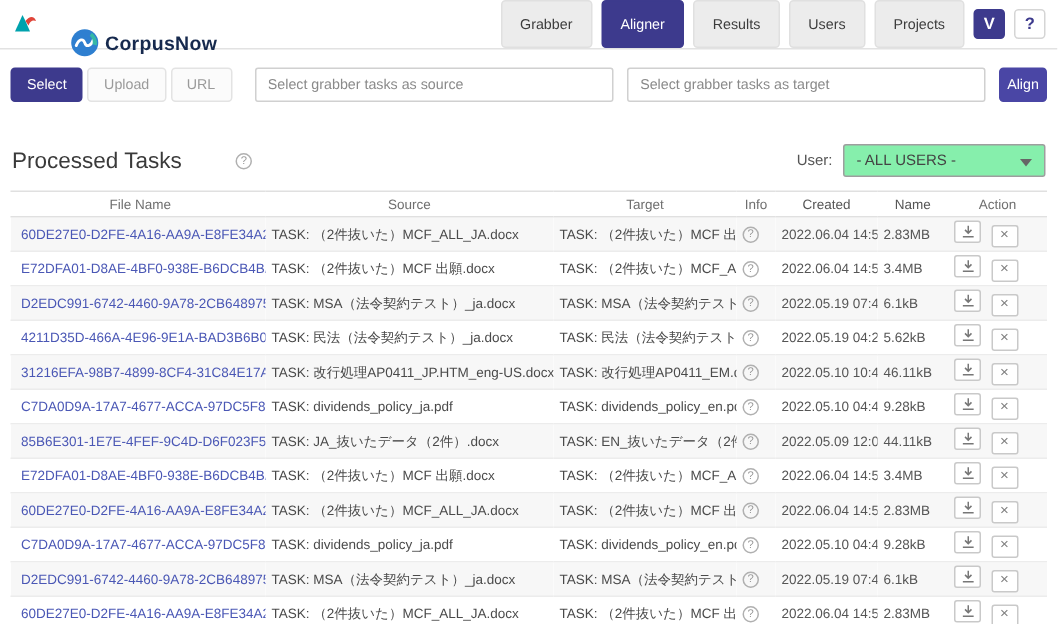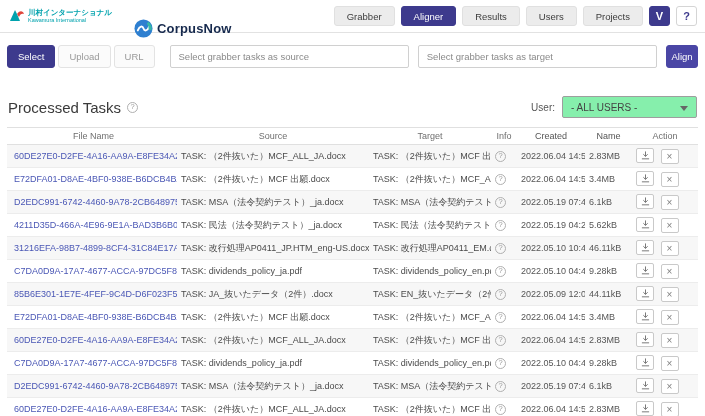--- a/index.html
+++ b/index.html
@@ -10,21 +10,21 @@
   .app-header { display:flex; align-items:center; height:33px; padding:0 8px;
     border-bottom:1px solid #e2e2e2; }
   .kaw-logo { display:flex; align-items:center; gap:3px; }
   .kaw-text { display:flex; flex-direction:column; line-height:1.1; }
   .kaw-jp { font-size:7.5px; font-weight:bold; color:var(--logo-teal,#00a2ad); }
   .kaw-en { font-size:5.5px; color:var(--logo-teal,#00a2ad); }
   .corpus-logo { display:flex; align-items:center; gap:4px; margin-left:22px;margin-top:24px; }
   .corpus-name { font-size:13px; font-weight:bold; color:var(--navy,#16294d); letter-spacing:.2px; }
 
   .nav { margin-left:auto; display:flex; align-items:center; gap:6px; }
-  .nav-btn { height:20px; padding:0 12px; font-size:9.5px; color:#3c3c3c;
+  .nav-btn { height:32px; padding:0 12px; font-size:9.5px; color:#3c3c3c;
     background:#ececec; border:1px solid #e0e0e0; border-radius:3px; cursor:pointer;
     font-family:inherit; display:flex; align-items:center; }
   .nav-btn.active { background:var(--accent,#3d3a8d); border-color:var(--accent,#3d3a8d); color:#fff; }
   .sq-btn { width:21px; height:20px; border-radius:3px; font-size:11px; font-weight:bold;
     display:flex; align-items:center; justify-content:center; cursor:pointer; font-family:inherit; }
   .sq-btn.user { background:var(--accent,#3d3a8d); color:#fff; border:1px solid var(--accent,#3d3a8d); }
   .sq-btn.help { background:#fff; color:var(--accent,#3d3a8d); border:1px solid #d5d5d5; }
 
   
   .toolbar { display:flex; align-items:center; margin:12px 7px 0 7px; height:23px; gap:3px; }
@@ -35,21 +35,21 @@
   .tb-input { height:23px; border:1px solid #d0d0d0; border-radius:2px; font-size:9.5px;
     padding:0 8px; font-family:inherit; color:#444; flex:1; }
   .tb-input::placeholder { color:#8a8a8a; }
   .tb-input.source { margin-left:12px; }
   .tb-input.target { margin-left:6px; }
   .align-btn { height:23px; width:32px; margin-left:6px; background:var(--align,#4a46a5);
     color:#fff; border:1px solid var(--align,#4a46a5); border-radius:3px; font-size:9.5px;
     cursor:pointer; font-family:inherit; }
 
   
-  .section-head { display:flex; align-items:center; margin:28px 8px 9px 8px; }
+  .section-head { display:flex; align-items:center; margin:28px 8px 9px 8px;gap:30px; }
   .section-title { font-size:15px; font-weight:500; color:#3a3a3a; }
   .qicon { display:inline-flex; align-items:center; justify-content:center;
     width:11px; height:11px; border:1px solid #b0b0b0; border-radius:50%;
     color:#9a9a9a; font-size:7.5px; line-height:1; }
   .title-q { margin-left:6px; }
   .user-filter { margin-left:auto; display:flex; align-items:center; gap:7px; }
   .user-label { font-size:10px; color:#555; }
   .select-box { position:relative; width:135px; height:22px; border:1px solid #9e9e9e;
     border-radius:2px; background:#86efac; display:flex; align-items:center;
     padding:0 8px; font-size:10px; color:#444; cursor:pointer; }
@@ -81,24 +81,20 @@
 </style>
 </head>
 <body>
 
 <div class="app-header">
   <div class="kaw-logo">
     <svg width="17" height="16" viewBox="0 0 17 16">
       <path d="M2 13 L7 2 L9 6 L12 13 Z" fill="#00a2ad"></path>
       <path d="M9 6 C12 2, 15 3, 16 6 C14 5, 12 6, 11 9 Z" fill="#e0453a"></path>
     </svg>
-    <div class="kaw-text">
-      <span class="kaw-jp">川村インターナショナル</span>
-      <span class="kaw-en">Kawamura International</span>
-    </div>
   </div>
 
   <div class="corpus-logo">
     <svg width="19" height="19" viewBox="0 0 20 20">
       <circle cx="10" cy="10" r="9.5" fill="#2e7fd0"></circle>
       <path d="M4 12 C6 7, 9 7, 10 10 C11 13, 14 13, 16 8" stroke="#fff" stroke-width="2" fill="none" stroke-linecap="round"></path>
       <path d="M15 3 A9.5 9.5 0 0 1 18.5 12 L15.5 11 A6.5 6.5 0 0 0 13.5 5 Z" fill="#35b8a6"></path>
     </svg>
     <span class="corpus-name">CorpusNow</span>
   </div>

